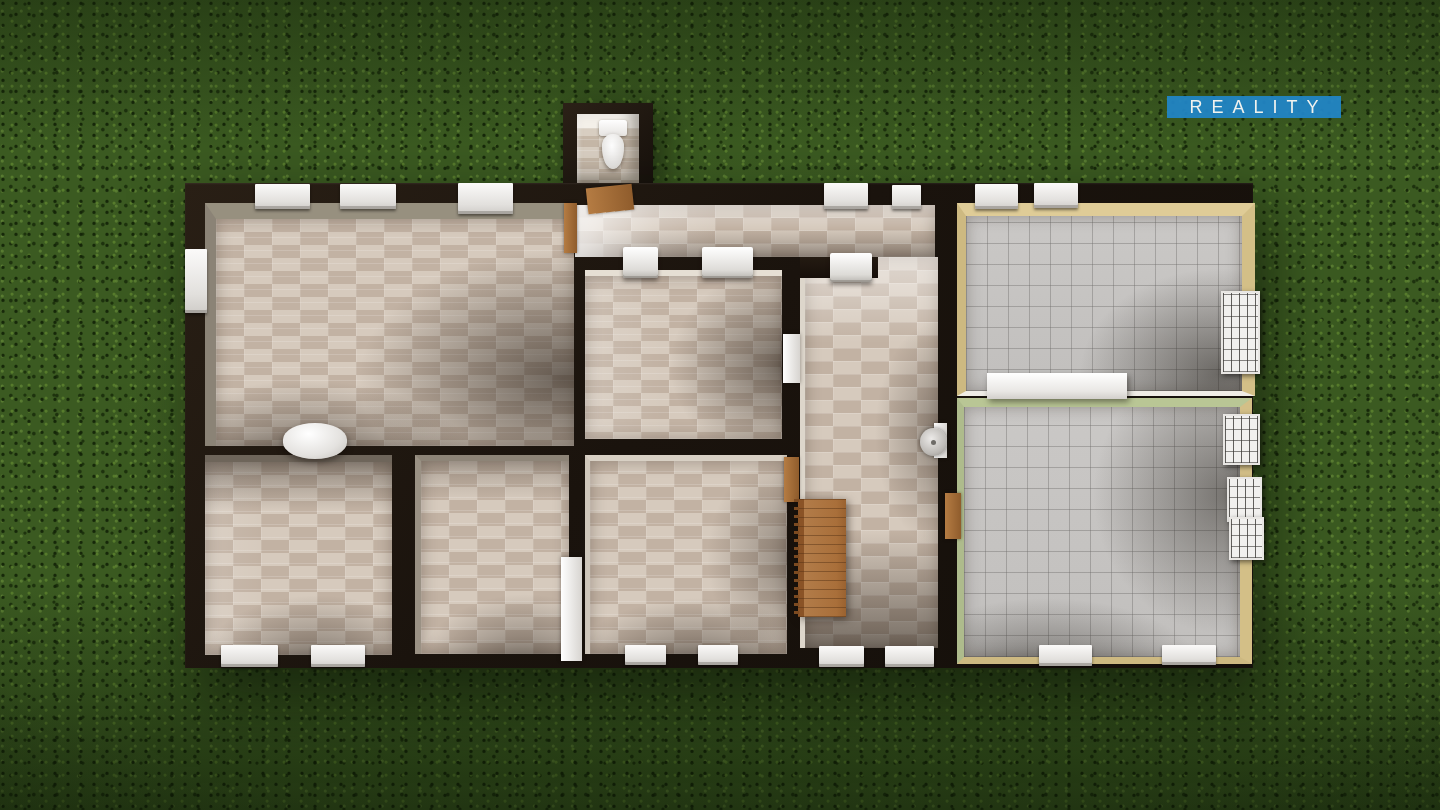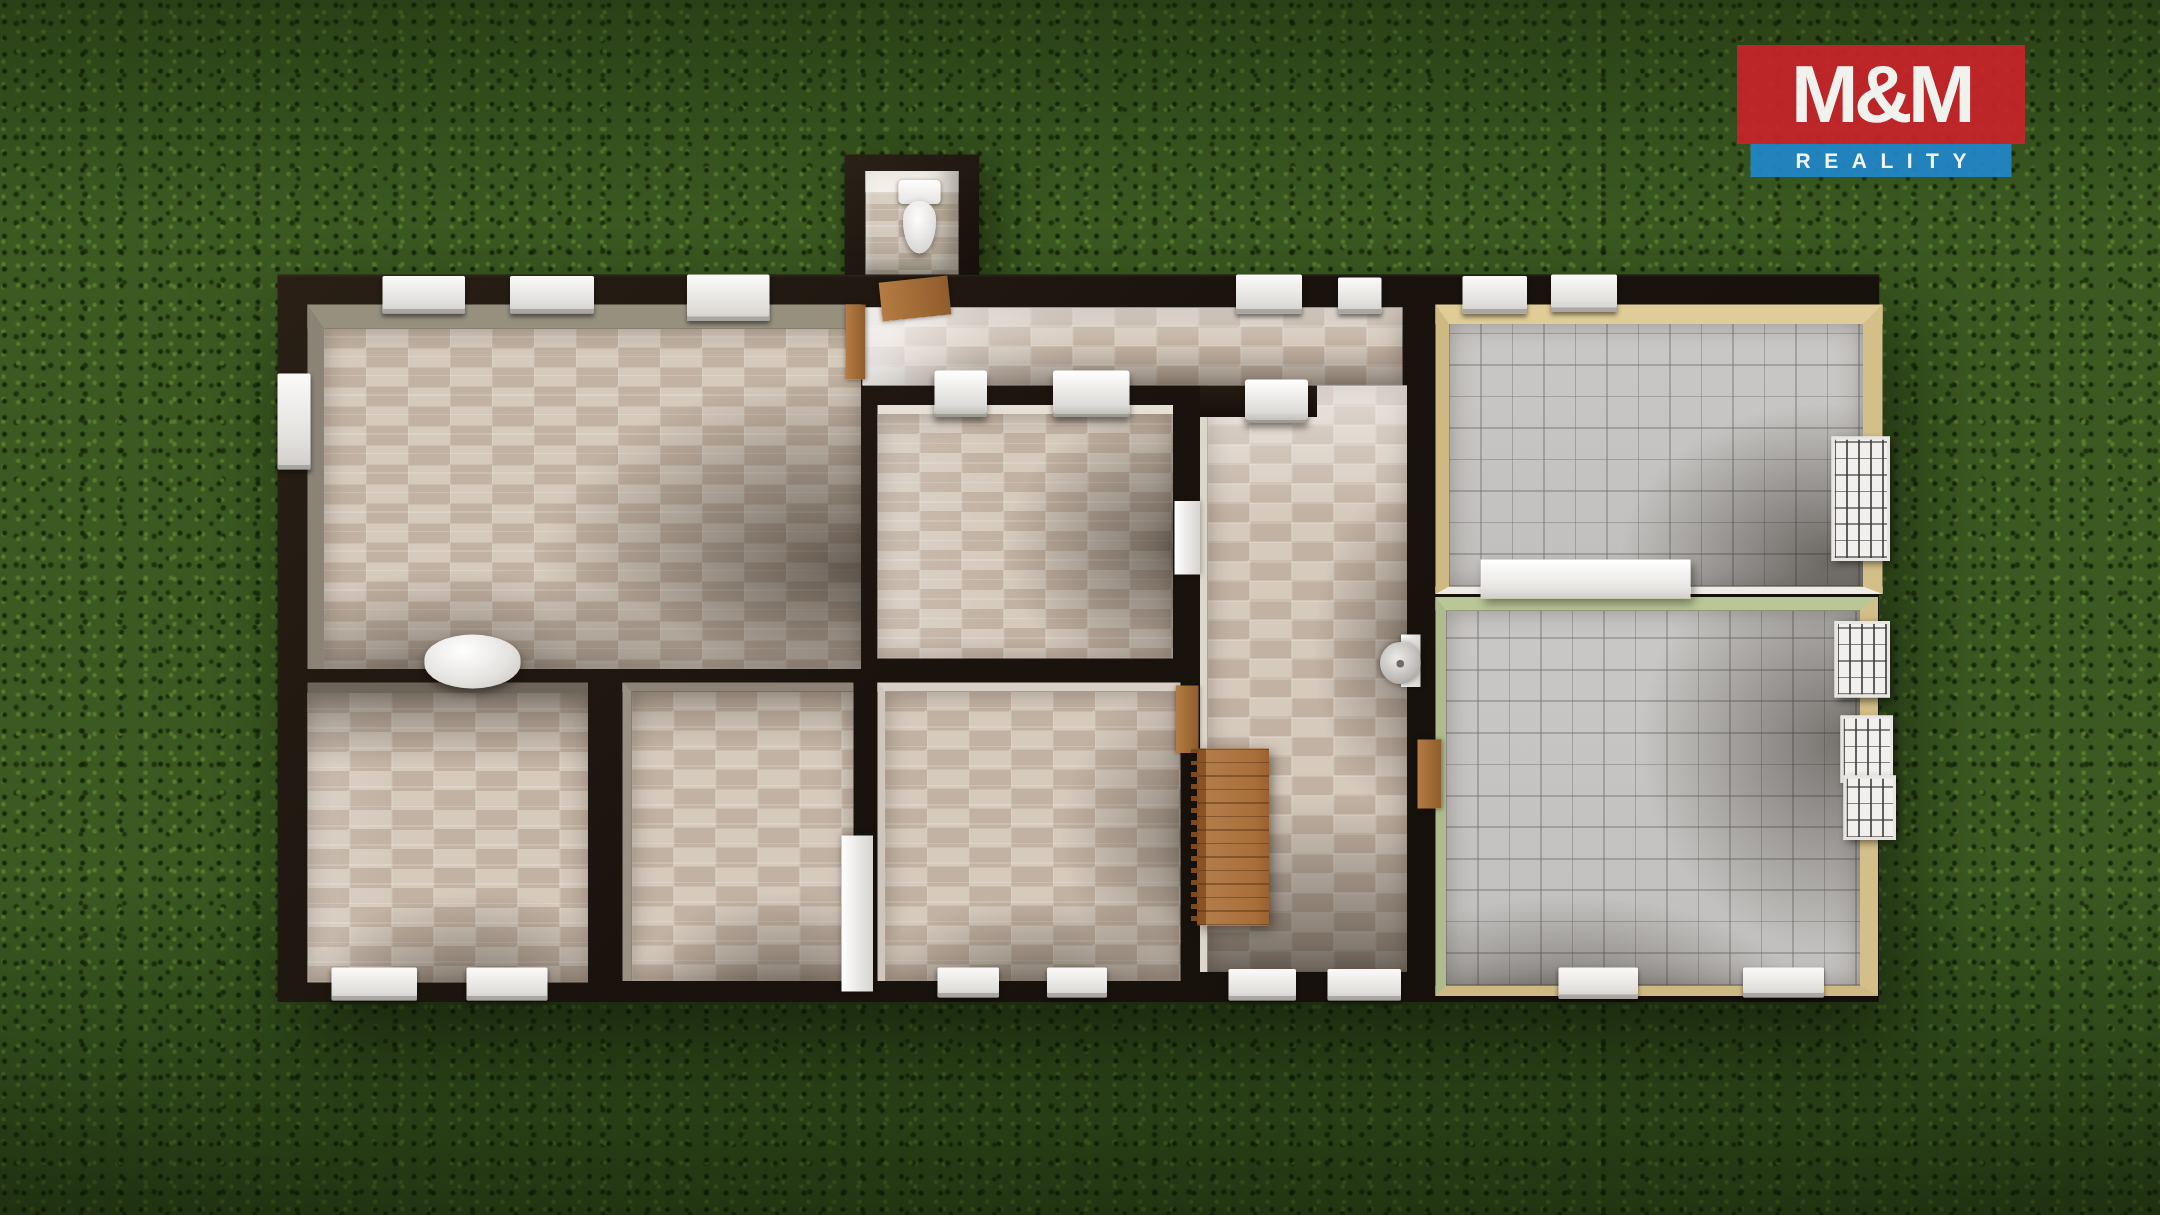--- a/index.html
+++ b/index.html
@@ -83,21 +83,21 @@
     background:linear-gradient(180deg,#ffffff,#e9e7e4 70%,#d2cfcb);
     box-shadow:2px 3px 6px rgba(15,10,6,.45);}
   .wall-stub{position:absolute;background:linear-gradient(180deg,#241b12,#170f0a);}
   
   .logo{position:absolute;left:1158px;top:30px;width:192px;height:88px;opacity:.93;}
   .logo-red{position:absolute;left:0;top:0;width:192px;height:66px;background:#c8242a;
     display:flex;align-items:center;justify-content:center;
     color:#fff;font-weight:bold;font-size:54px;letter-spacing:-3px;font-family:"Liberation Sans",sans-serif;}
   .logo-blue{position:absolute;left:9px;top:66px;width:174px;height:22px;background:#2186c8;
     display:flex;align-items:center;justify-content:center;
-    color:#fff;font-weight:bold;font-size:14px;letter-spacing:9px;text-indent:9px;font-family:"Liberation Sans",sans-serif;}
+    color:#fff;font-weight:normal;font-size:18px;letter-spacing:9px;text-indent:9px;font-family:"Liberation Sans",sans-serif;}
 </style>
 </head>
 <body>
 
 <div id="screen">
 
   <div class="annex">
     <div class="annex-floor" style="left:14px;top:11px;"></div>
   </div>
   <div class="toilet-tank"></div>
@@ -169,17 +169,16 @@
   <div class="win" style="left:885px;top:646px;width:49px;height:21px;"></div>
   <div class="win" style="left:1039px;top:645px;width:53px;height:21px;"></div>
   <div class="win" style="left:1162px;top:645px;width:54px;height:20px;"></div>
 
   <div class="win-grid" style="left:1221px;top:291px;width:35px;height:79px;"></div>
   <div class="win-grid" style="left:1223px;top:414px;width:33px;height:47px;"></div>
   <div class="win-grid" style="left:1227px;top:477px;width:31px;height:41px;"></div>
   <div class="win-grid" style="left:1229px;top:517px;width:31px;height:39px;"></div>
 
   <div class="logo">
-    <div class="logo-red">M&amp;M</div>
     <div class="logo-blue">REALITY</div>
   </div>
 
 </div>
 
 </body></html>

